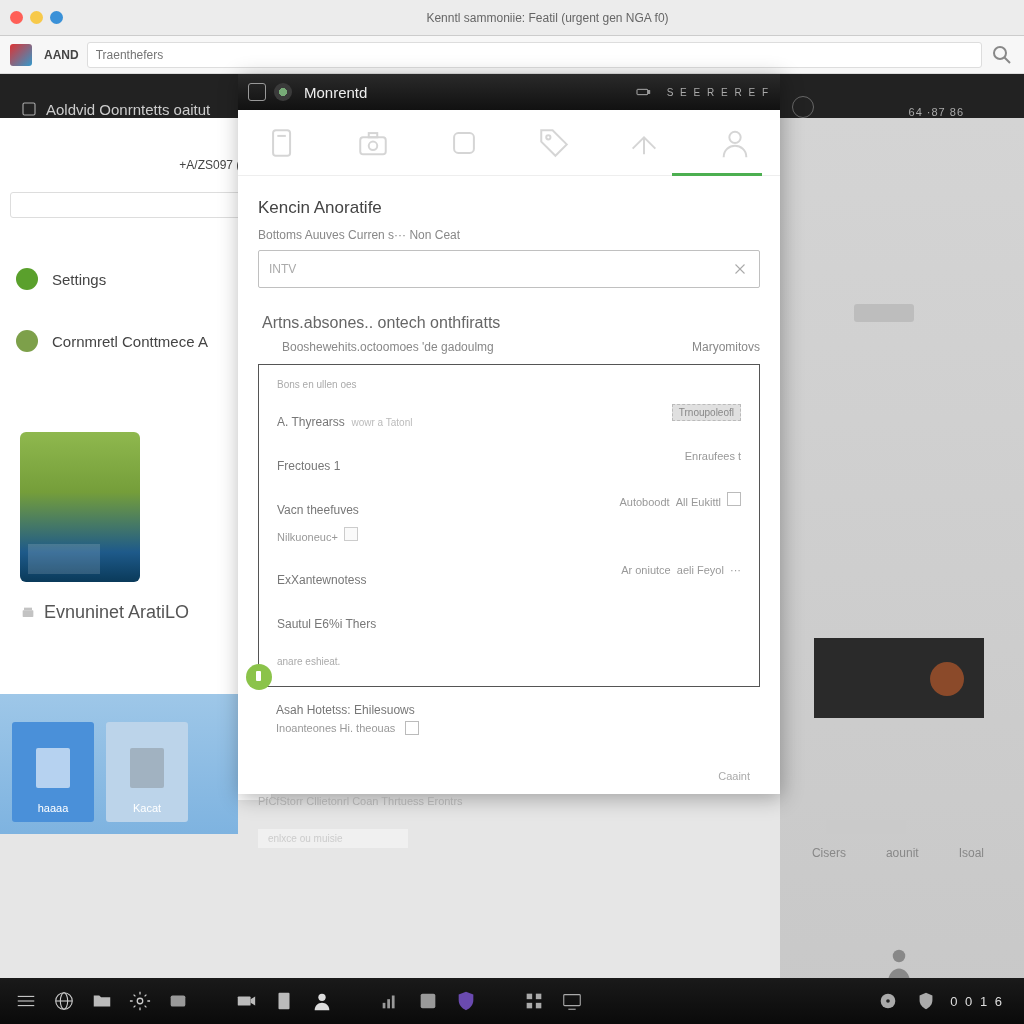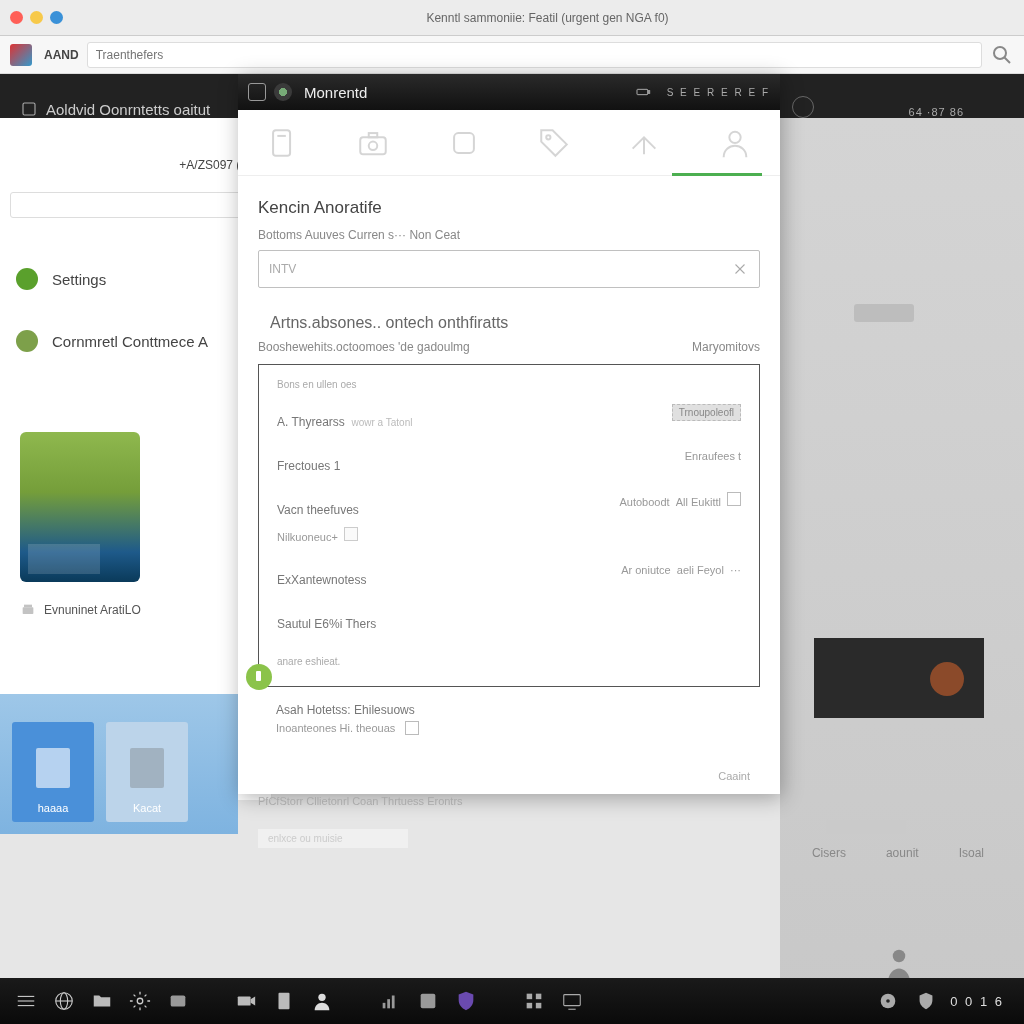--- a/index.html
+++ b/index.html
@@ -29,21 +29,21 @@
   
   .sidebar { position: absolute; top: 44px; left: 0; width: 272px; bottom: 224px; background: #fff; border-right: 1px solid #e0e0e0; padding-top: 40px; }
   .sb-tag { font-size: 12px; color: #444; text-align: right; padding-right: 20px; padding-bottom: 10px; }
   .sb-search { margin: 10px 0 30px 0; padding: 0 10px; }
   .sb-search input { width: 100%; height: 26px; border: 1px solid #ddd; border-radius: 3px; }
   .sb-item { display: flex; align-items: center; padding: 20px 16px; gap: 14px; font-size: 15px; color: #444; }
   .sb-dot { width: 22px; height: 22px; background: #5aa02c; border-radius: 50%; flex-shrink: 0; }
   .sb-card { margin: 60px 20px 20px; }
   .card-img { width: 120px; height: 150px; background: linear-gradient(180deg,#8fb84e 0%,#759e3a 40%,#1e5a8a 80%,#0a3a5a 100%); border-radius: 6px; position: relative; }
   .card-img::after { content:""; position:absolute; left:8px; bottom:8px; right:40px; height:30px; background: rgba(255,255,255,0.15); }
-  .sb-link { margin: 18px 20px; display: flex; align-items: center; gap: 8px; font-size: 12px; color: #555; }
+  .sb-link { margin: 18px 20px; display: flex; align-items: center; gap: 8px; font-size: 18px; color: #555; }
   .sb-link svg { width:16px; height:16px; opacity:0.5; }
   
   
   .backdrop { position: absolute; top: 44px; left: 780px; right: 0; bottom: 0; background: linear-gradient(180deg,#d4d4d4,#c8c8c8); }
   .bd-pill { position: absolute; top: 186px; right: 110px; width: 60px; height: 18px; background: #bdbdbd; border-radius: 3px; }
   .bd-panel { position: absolute; top: 520px; right: 40px; width: 170px; height: 80px; background: #2a2a2a; }
   .bd-panel .dot { position: absolute; right: 20px; top: 24px; width: 34px; height: 34px; border-radius: 50%; background: #8b4a2a; }
   .bd-row { position: absolute; bottom: 164px; right: 40px; display: flex; gap: 40px; font-size: 12px; color: #888; }
   .bd-man { position: absolute; bottom: 40px; right: 110px; width: 30px; height: 38px; color: #888; }
   .bd-stub { position: absolute; bottom: 190px; left: 46px; width: 80px; height: 14px; background: #cacaca; border-radius: 2px; }
@@ -63,23 +63,23 @@
   .tab svg { width: 34px; height: 34px; stroke: #888; fill: none; stroke-width: 1.4; }
   .tabstrip::after { content:""; position:absolute; bottom:-1px; right:18px; width:90px; height:3px; background:#4caf50; }
   
   .modal-body { padding: 14px 20px; }
   .sec-title { font-size: 17px; color: #444; margin: 8px 0 10px; }
   .sec-sub { font-size: 12px; color: #888; margin-bottom: 8px; }
   .inputrow { display: flex; border: 1px solid #c0c0c0; border-radius: 2px; height: 38px; align-items: center; padding: 0 10px; margin-bottom: 26px; }
   .inputrow span.val { color: #aaa; font-size: 12px; flex: 1; }
   .inputrow .clr { width: 18px; height: 18px; color: #aaa; }
   
-  .sec2-title { font-size: 16px; color: #666; margin: 4px 12px 8px; }
+  .sec2-title { font-size: 16px; color: #666; margin: 4px 4px 8px; }
   .sec2-row { display: flex; font-size: 12px; color: #888; margin-bottom: 10px; }
-  .sec2-row .l { flex: 1; }
+  .sec2-row .l { flex: 1; margin-left: 24px; }
   
   .detailbox { border: 1px solid #555; padding: 14px 18px 14px 18px; position: relative; margin-bottom: 16px; }
   .detailbox .dlabel { font-size: 10px; color: #aaa; }
   .detailbox .drow { display: flex; align-items: center; font-size: 12px; color: #777; padding: 5px 0; }
   .detailbox .drow .l { flex: 1; margin-top: 20px; }
   .detailbox .drow .r { font-size: 11px; color: #999; }
   .detailbox .badge { font-size: 10px; background: #e0e0e0; color: #888; padding: 2px 6px; border: 1px dashed #bbb; }
   .detailbox .sm { width: 14px; height: 14px; border: 1px solid #bbb; margin-left: 6px; display: inline-block; }
   .greendot { position: absolute; left: -13px; bottom: -4px; width: 26px; height: 26px; background: #8bc34a; border-radius: 50%; }
   .greendot::after { content:""; position:absolute; left:10px; top:7px; width:5px; height:10px; background:#fff; border-radius:1px; }

